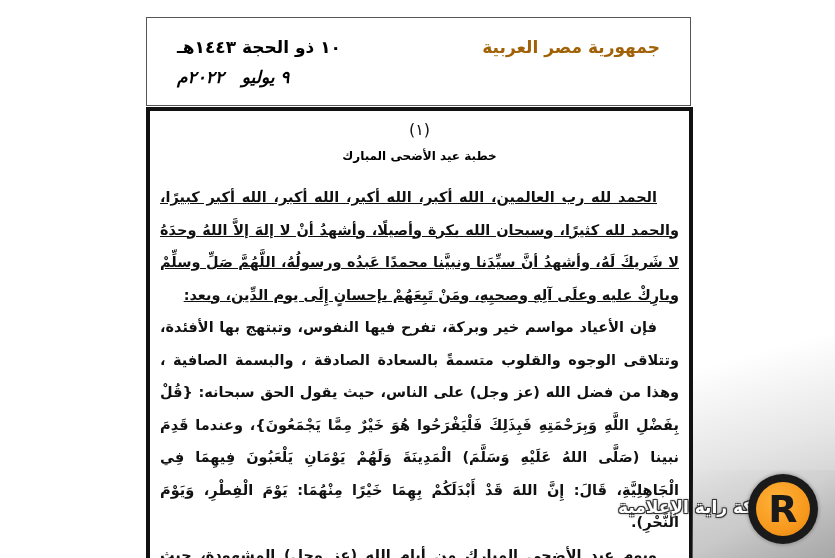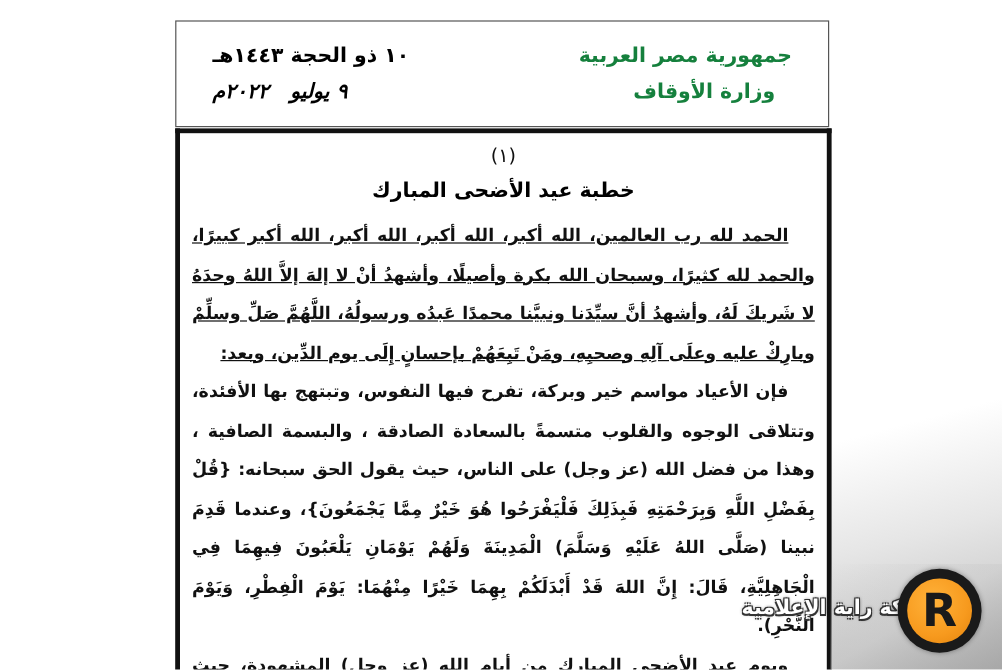--- a/index.html
+++ b/index.html
@@ -32,21 +32,21 @@
       direction: rtl;
     }
     .header-right {
       position: absolute;
       right: 30px;
       top: 14px;
       text-align: right;
       font-weight: bold;
       font-size: 17px;
       line-height: 30px;
-      color: #15803d;
+      color: #a16207;
     }
     .header-left {
       position: absolute;
       left: 30px;
       top: 14px;
       text-align: left;
       font-weight: bold;
       font-size: 17px;
       line-height: 30px;
       color: #000;
@@ -74,21 +74,21 @@
       text-align: center;
       font-size: 16px;
       color: #111;
     }
     .sermon-title {
       position: absolute;
       top: 38px;
       left: 0; right: 0;
       text-align: center;
       font-weight: bold;
-      font-size: 17px;
+      font-size: 12px;
       color: #000;
     }
     .body-text {
       position: absolute;
       top: 70px;
       right: 10px;
       left: 10px;
       font-family: "DejaVu Sans", sans-serif;
       font-size: 14.5px;
       line-height: 32.5px;
@@ -159,21 +159,20 @@
 </head>
 <body>
 
 <div class="page-bg"></div>
 
 <div class="watermark-bg"></div>
 
 <div class="header-box">
   <div class="header-right">
     <div>جمهورية مصر العربية</div>
-    <div style="padding-right:14px;">وزارة الأوقاف</div>
   </div>
   <div class="header-left">
     <div>١٠ ذو الحجة ١٤٤٣هـ</div>
     <div class="line2" style="white-space:pre;">٩ يوليو   ٢٠٢٢م</div>
   </div>
 </div>
 
 <div class="content-box">
   <div class="sermon-number">(١)</div>
   <div class="sermon-title">خطبة عيد الأضحى المبارك</div>

